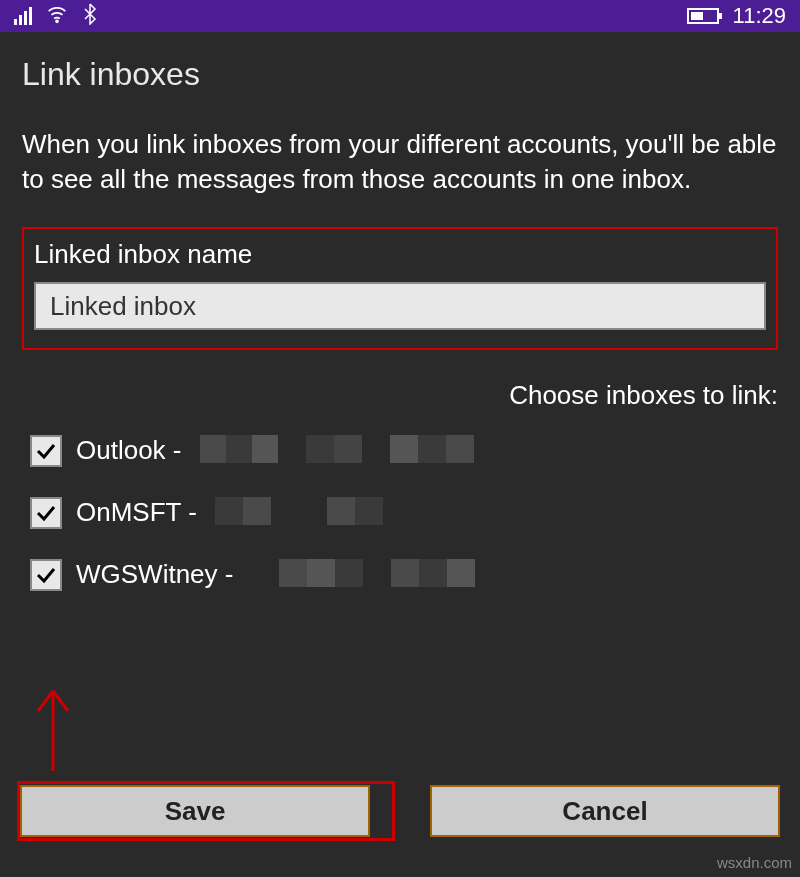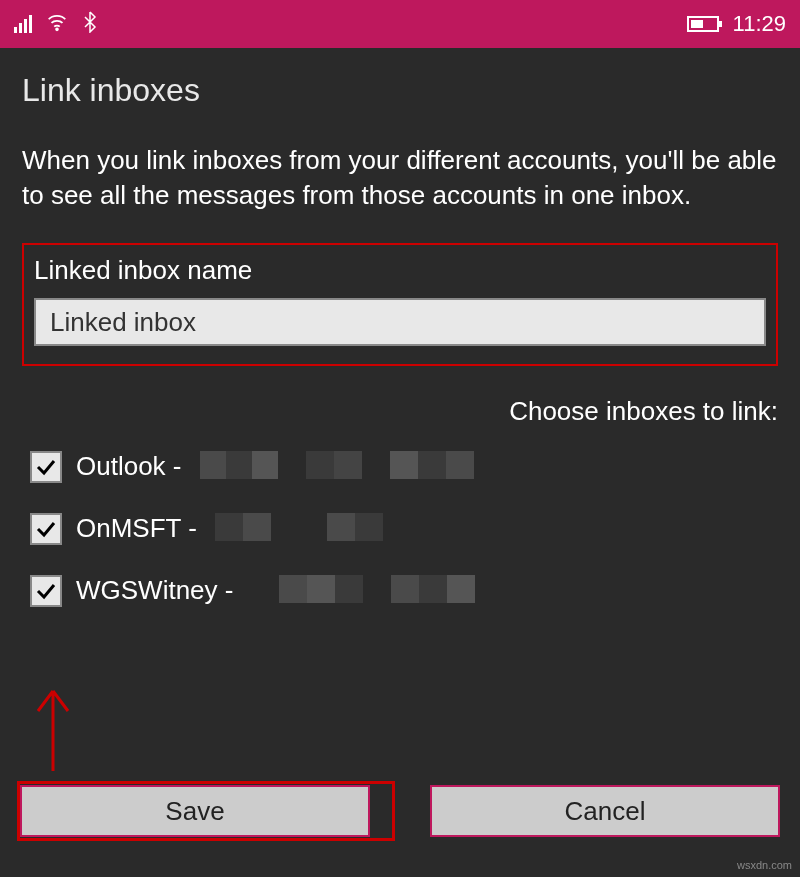--- a/index.html
+++ b/index.html
@@ -10,22 +10,22 @@
     body {
       width: 800px;
       height: 877px;
       background: #2a2a2a;
       color: #ffffff;
       font-family: 'Segoe UI', sans-serif;
       overflow: hidden;
       position: relative;
     }
     .status-bar {
-      height: 48px;
-      background: #be185d;
+      height: 32px;
+      background: #4c1d95;
       display: flex;
       align-items: center;
       justify-content: space-between;
       padding: 16px 14px;
     }
     .status-left {
       display: flex;
       align-items: center;
       gap: 14px;
     }
@@ -172,44 +172,44 @@
       bottom: 40px;
       left: 20px;
       right: 20px;
       display: flex;
       gap: 60px;
     }
     .action-button {
       flex: 1;
       height: 52px;
       background: #cccccc;
-      border: 2px solid #be185d;
-      font-size: 26px;
-      font-weight: 400;
+      border: 2px solid #a16207;
+      font-size: 26px;
+      font-weight: 700;
       color: #222;
       font-family: inherit;
       cursor: pointer;
       display: flex;
       align-items: center;
       justify-content: center;
     }
     .save-highlight {
       position: absolute;
       border: 3px solid #cc0000;
       left: 17px;
       bottom: 36px;
       width: 378px;
       height: 60px;
       pointer-events: none;
     }
     .watermark {
       position: absolute;
       bottom: 6px;
       right: 8px;
-      font-size: 11px;
+      font-size: 15px;
       color: #888;
     }
   </style>
 </head>
 <body>
 
 <div class="status-bar">
   <div class="status-left">
     <div class="signal-bars">
       <span></span>

